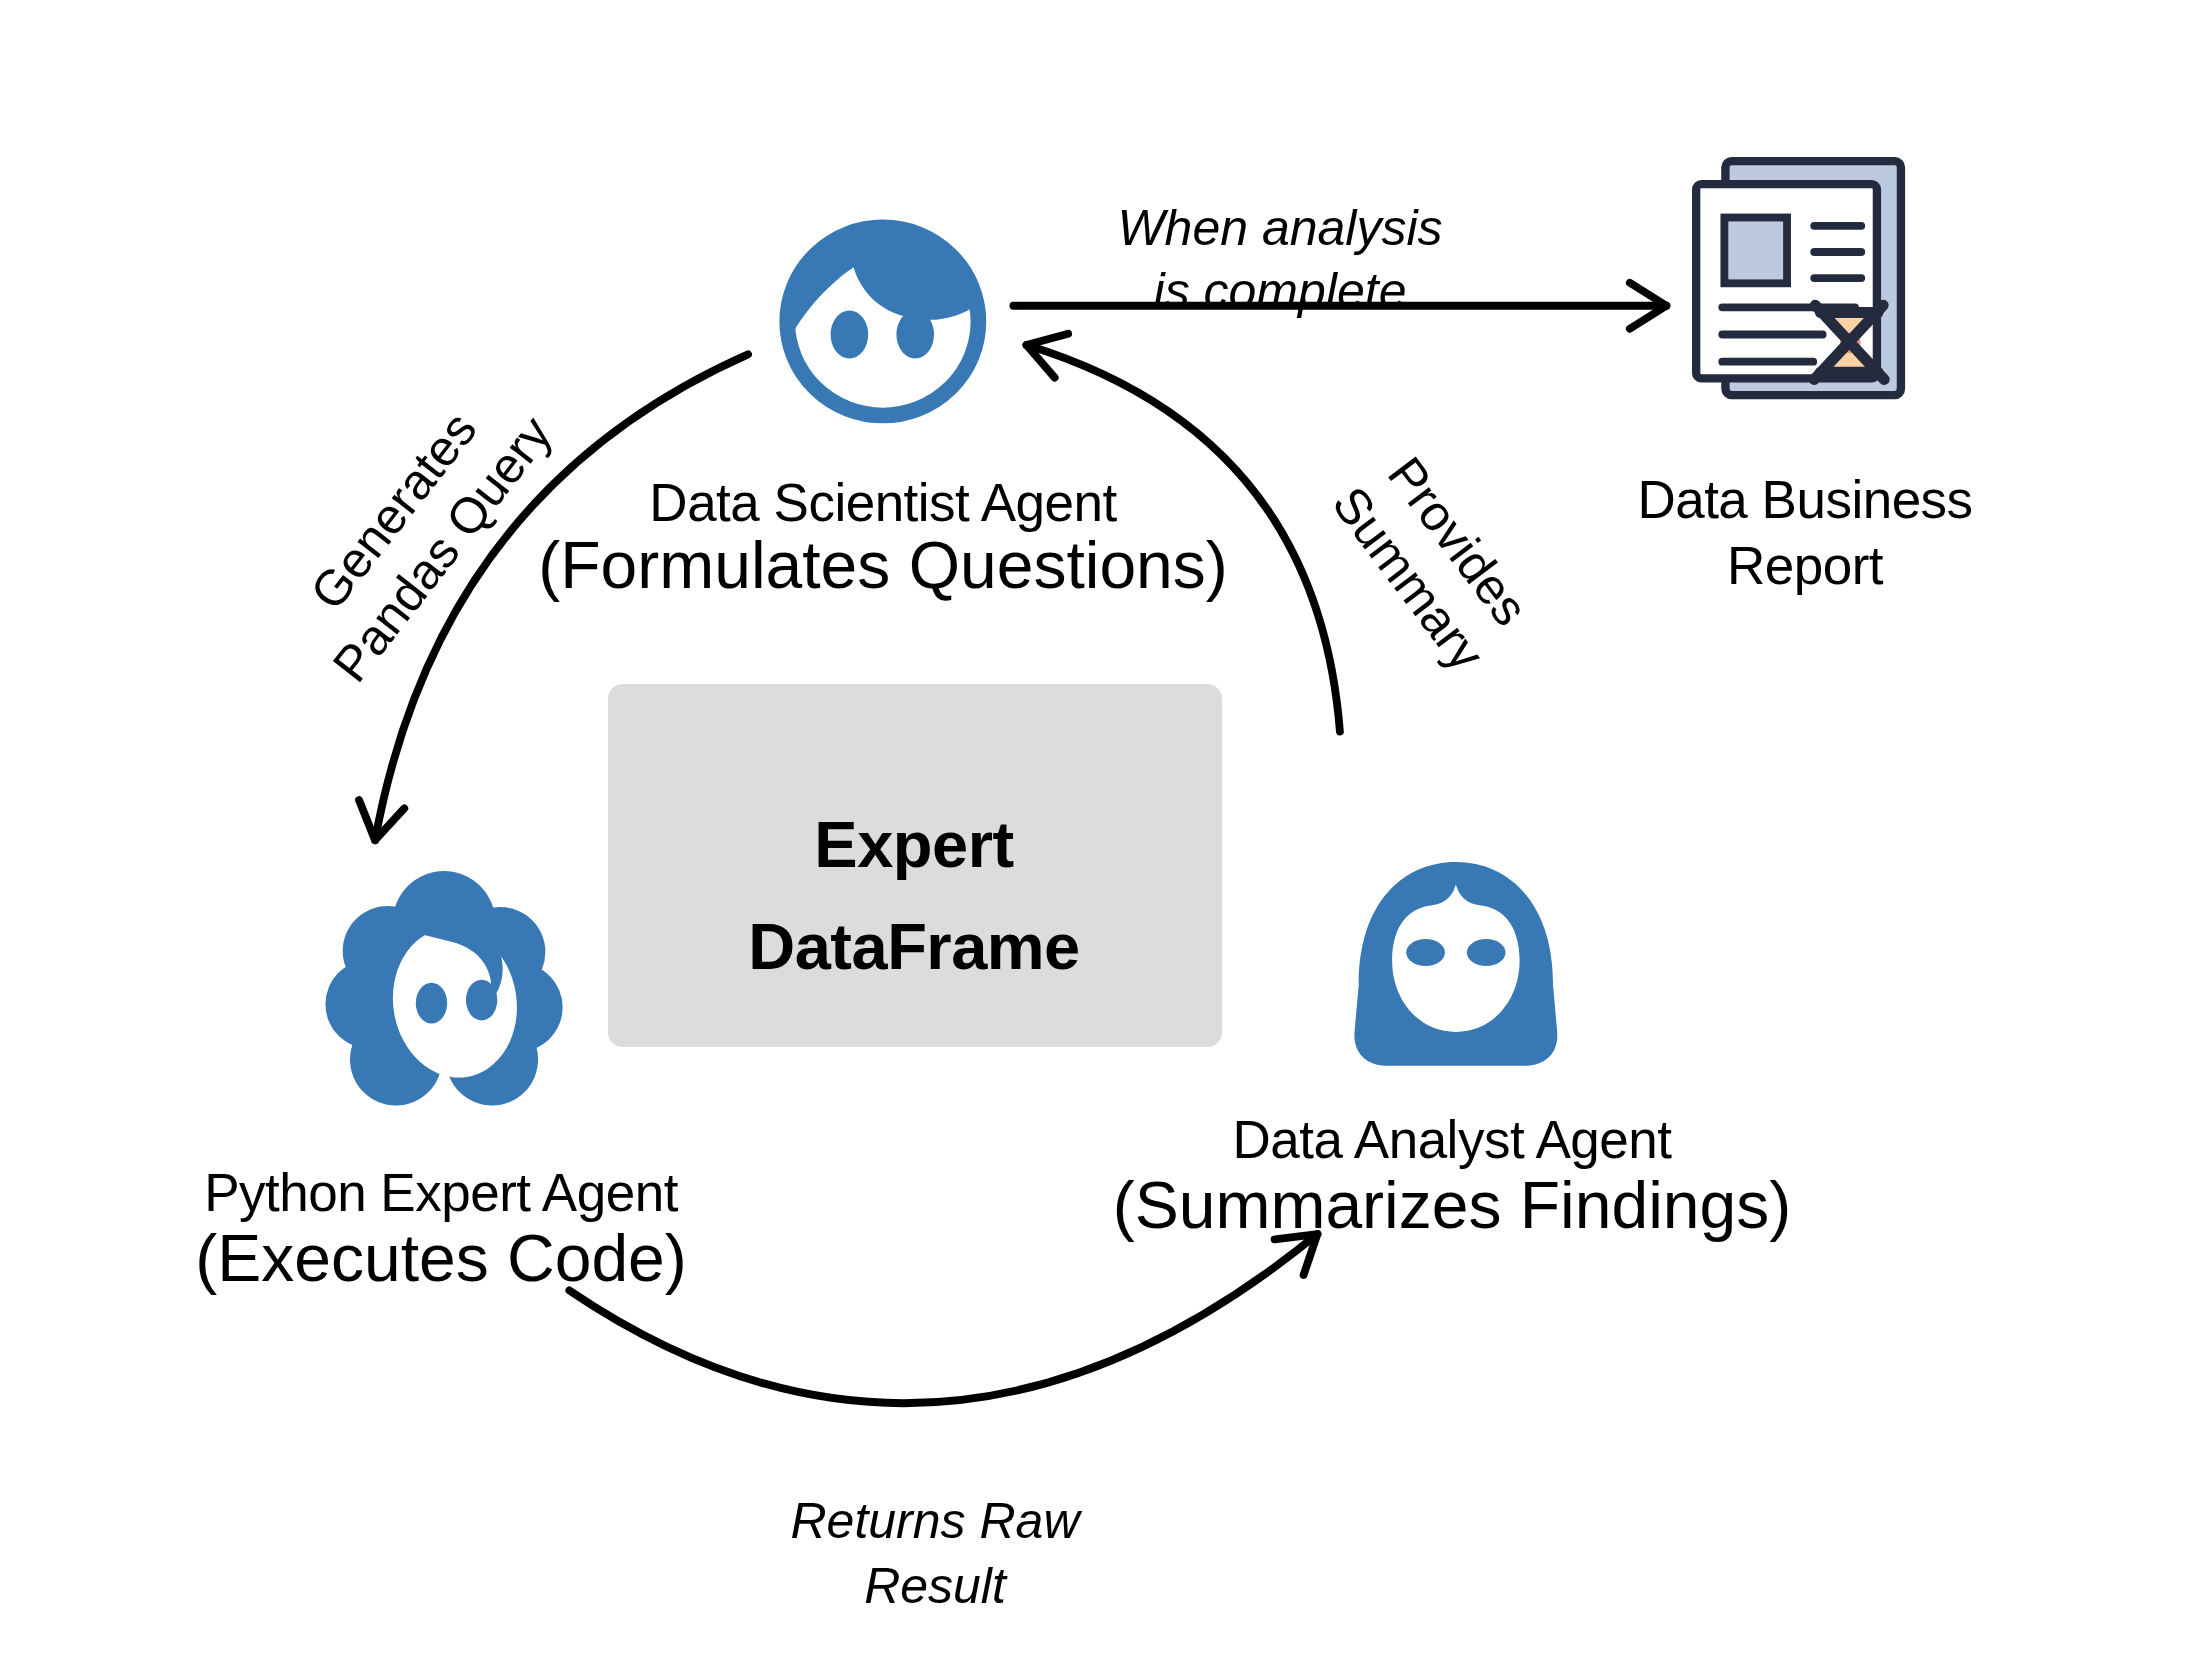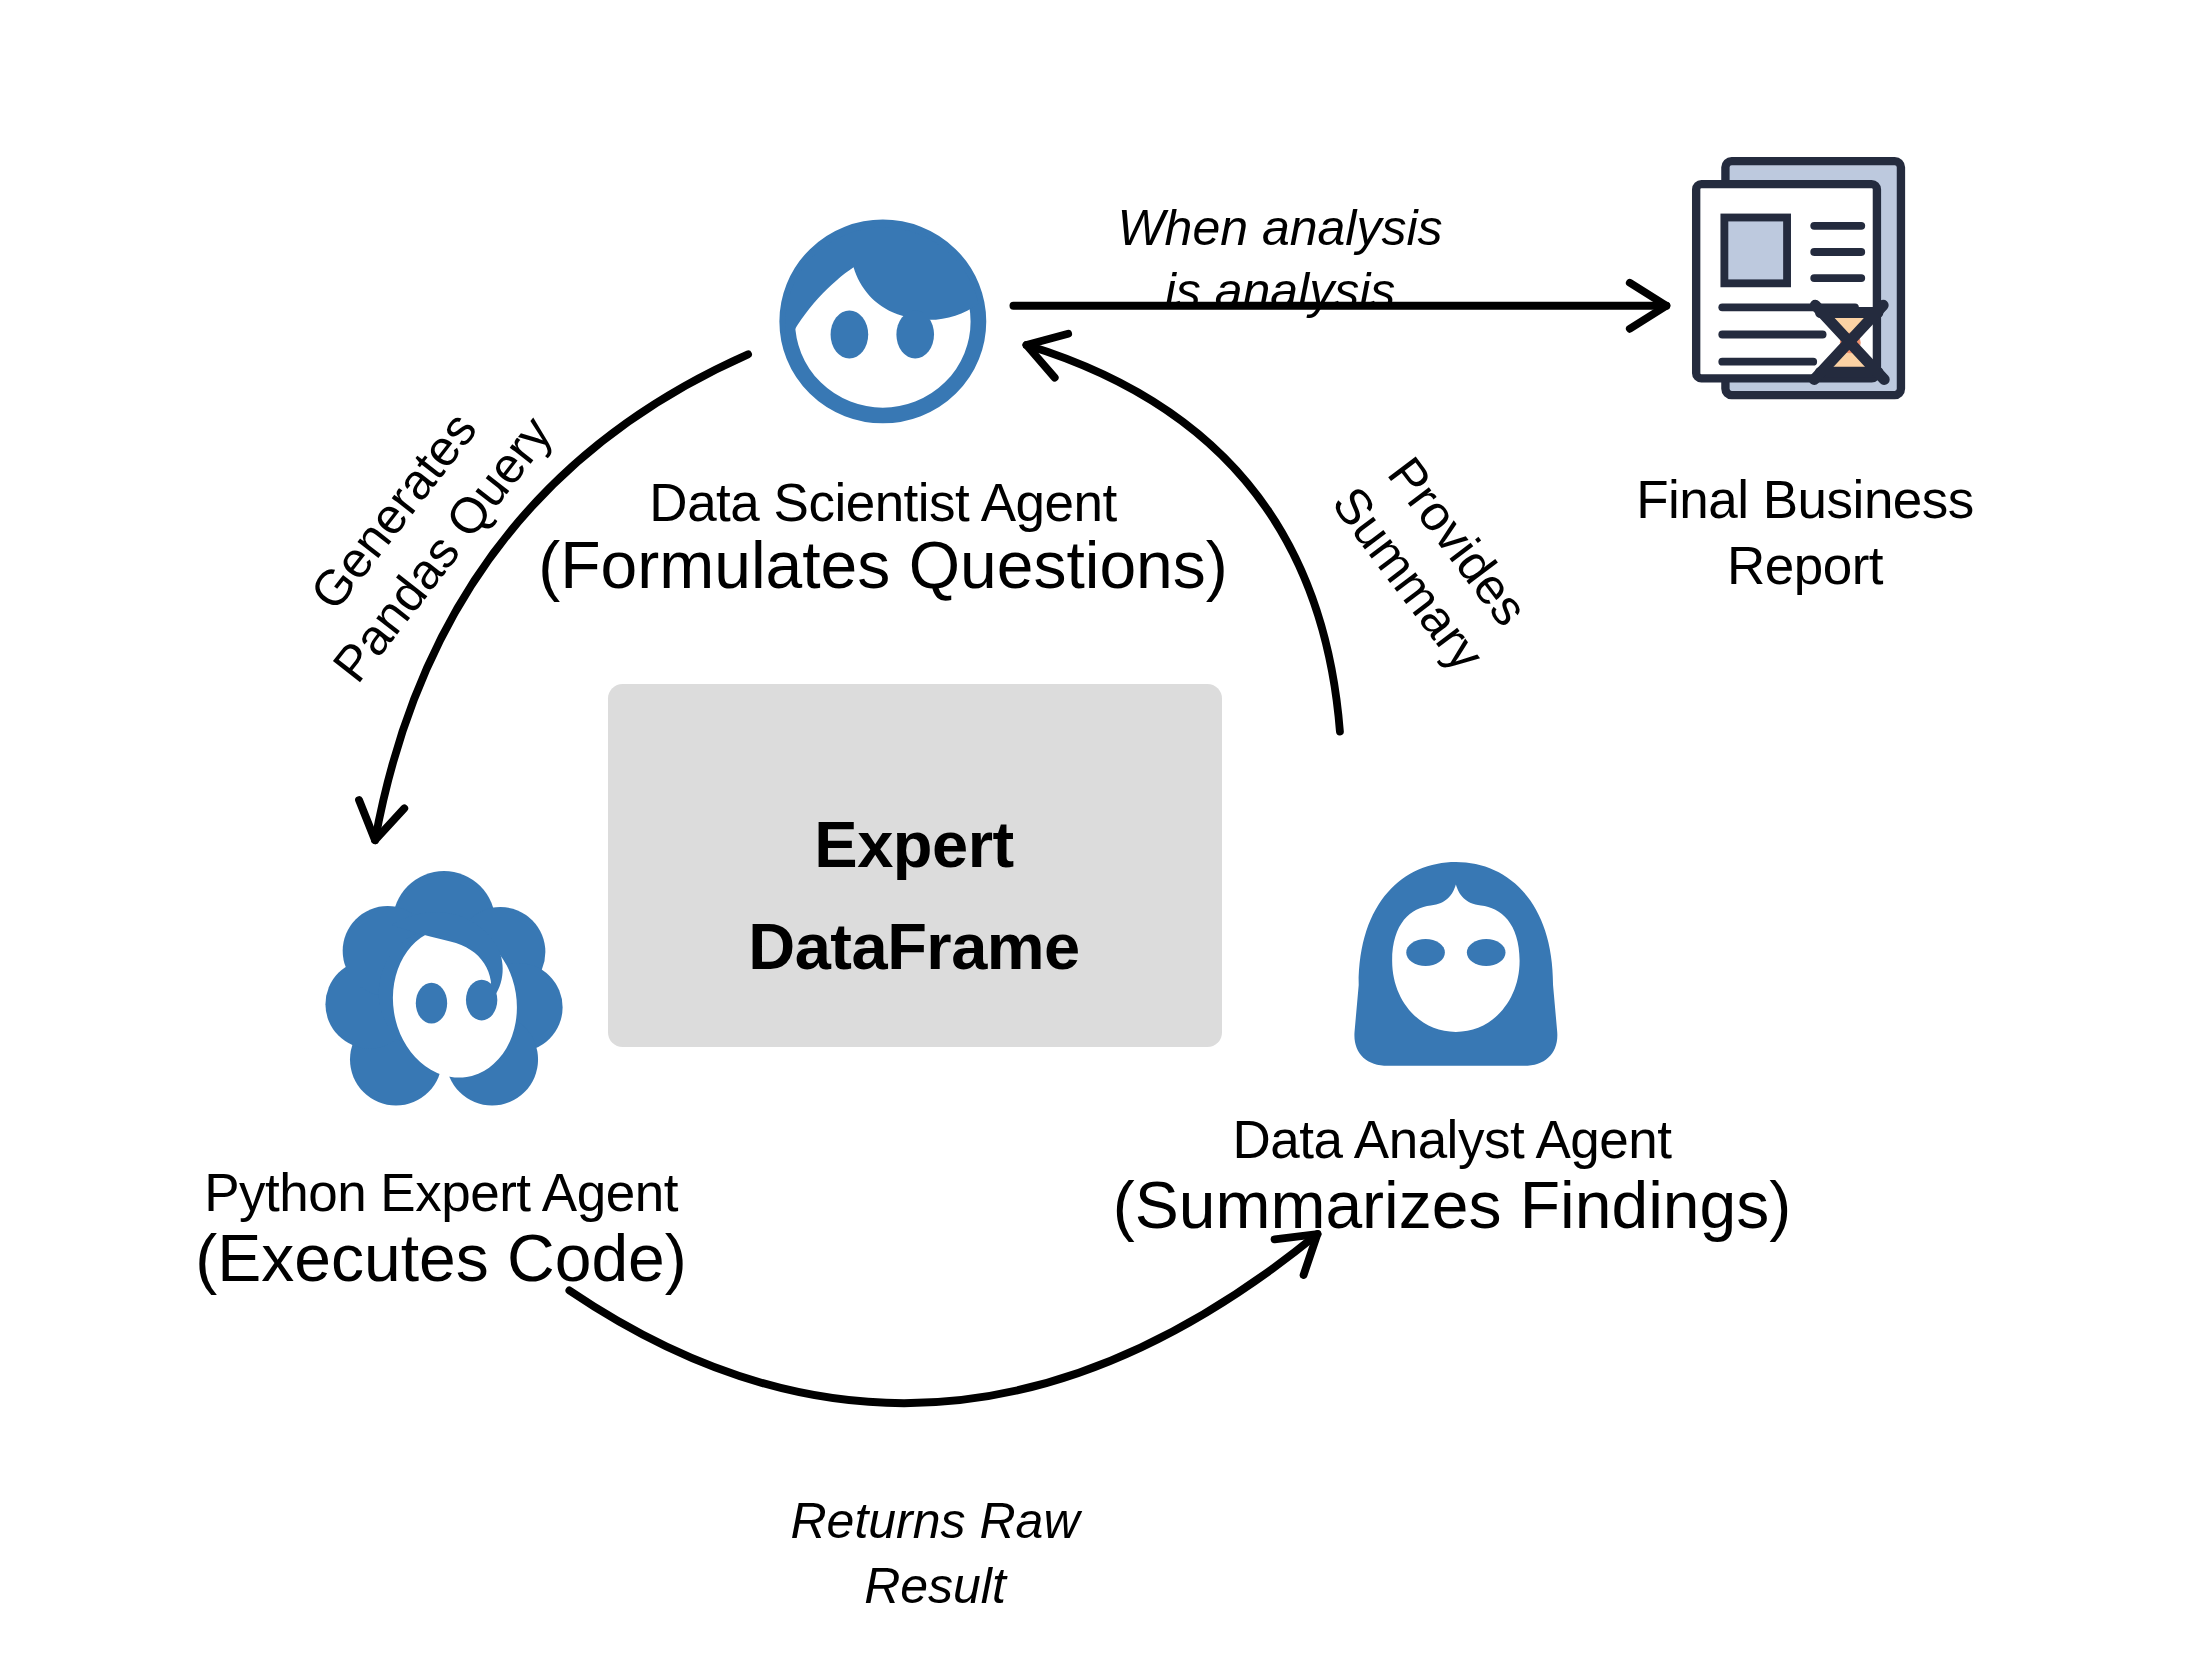--- a/index.html
+++ b/index.html
@@ -113,23 +113,23 @@
         <line x1="120" y1="-12" x2="-12" y2="130"></line>
       </g>
     </g>
   </g>
 </svg>
 
 <div class="lbl title" style="left:883px;top:478px;">Data Scientist Agent</div>
 <div class="lbl sub" style="left:883px;top:541px;">(Formulates Questions)</div>
 
 <div class="lbl annot" style="left:1280px;top:204px;">When analysis</div>
-<div class="lbl annot" style="left:1280px;top:267px;">is analysis</div>
+<div class="lbl annot" style="left:1280px;top:267px;">is complete</div>
 
-<div class="lbl title" style="left:1805px;top:475px;">Final Business</div>
+<div class="lbl title" style="left:1805px;top:475px;">Data Business</div>
 <div class="lbl title" style="left:1805px;top:541px;">Report</div>
 
 <div class="rot" id="gen-label">
   <div>Generates</div>
   <div>Pandas Query</div>
 </div>
 
 <div class="rot" id="prov-label">
   <div>Provides</div>
   <div>Summary</div>

